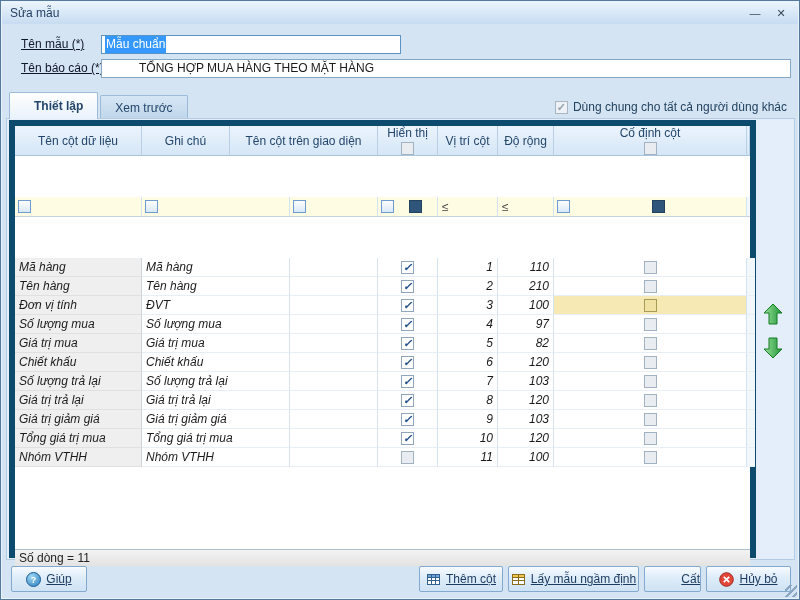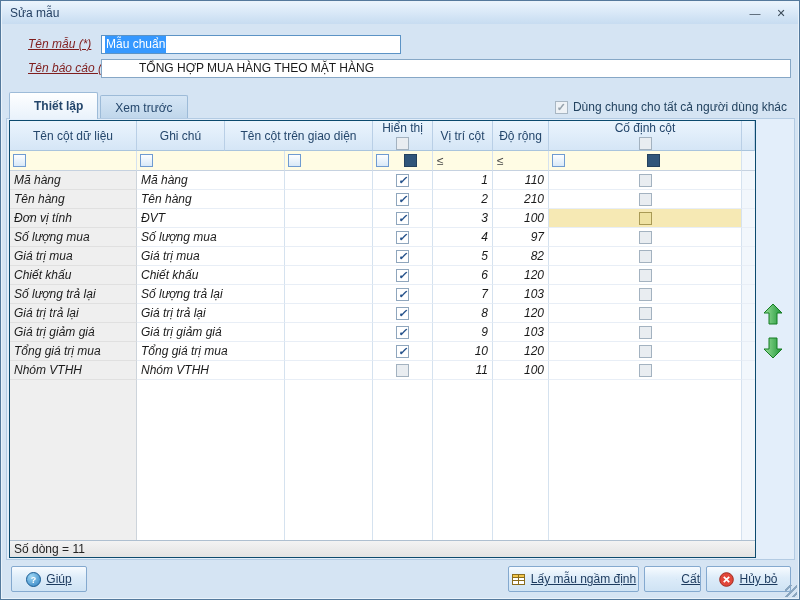--- a/index.html
+++ b/index.html
@@ -7,41 +7,41 @@
   .window{position:relative;width:800px;height:600px;overflow:hidden;
     font-family:"Liberation Sans",sans-serif;font-size:12px;color:#1a1a1a;
     background:#d5e4f3;border:1px solid #54799c;box-shadow:inset 0 0 0 1px #eaf3fb;}
   .titlebar{position:absolute;top:1px;left:1px;right:1px;height:22px;
     background:linear-gradient(#eaf4fd,#c7dcf1);display:flex;align-items:center;padding:0 8px;}
   .title{color:#1f3b5e;}
   .winctl{margin-left:auto;display:flex;gap:8px;align-items:center;}
   .winbtn{width:18px;height:16px;display:flex;align-items:center;justify-content:center;
     color:#3c4b59;font-size:11px;cursor:default;}
   
-  .flabel{position:absolute;left:27px;height:19px;line-height:19px;color:#7f1d1d;text-decoration:underline;font-style:italic;}
+  .flabel{position:absolute;left:20px;height:19px;line-height:19px;color:#0f172a;text-decoration:underline;}
   .input{position:absolute;left:100px;height:19px;background:#fff;border:1px solid #86a7c6;
     padding:0 3px;line-height:17px;overflow:hidden;white-space:nowrap;}
   .sel{background:#3598ff;color:#fff;padding:12px 1px;}
   
   .tabstrip{position:absolute;left:8px;top:91px;right:8px;height:27px;display:flex;align-items:flex-end;}
   .tab{display:inline-flex;align-items:center;height:24px;padding:0 14px;margin-right:2px;
     border:1px solid #9dbbd8;border-bottom:none;border-radius:2px 2px 0 0;
     background:linear-gradient(#d6e6f5,#bfd6eb);color:#24466b;position:relative;}
   .tab.active{background:linear-gradient(#feffff,#e9f2fb);font-weight:bold;height:27px;z-index:3;padding-left:24px;}
   .sharebox{position:absolute;right:12px;top:99px;display:flex;align-items:center;gap:5px;color:#22425f;}
   
   .cb{display:inline-block;width:13px;height:13px;border:1px solid #8fa6bd;background:#fff;
     font-size:11px;line-height:11px;text-align:center;color:#27538c;font-weight:bold;}
   .cb.off{background:#e9edf1;border-color:#a3b2c0;color:transparent;}
   .cb.gray{background:#eef2f6;border-color:#a8b6c3;color:#96a2ac;}
   .cb.focuscb{background:#efe2a2;border-color:#a99a55;}
   
   .panel{position:absolute;left:5px;top:117px;width:789px;height:442px;background:#e3eefa;border:1px solid #b3cbe3;}
   .grid{position:absolute;left:8px;top:119px;width:747px;height:438px;display:flex;flex-direction:column;
-    background:#fff;border:1px solid #0c4a6e;}
+    background:#fff;border:6px solid #0c4a6e;gap:41px;}
   .hrow,.frow,.grow,.fillrow{display:flex;width:100%;}
   .hrow{height:30px;flex:0 0 30px;}
   .hc{display:flex;flex-direction:column;align-items:center;justify-content:center;gap:2px;
     border-right:1px solid #b9cfe6;border-bottom:1px solid #a9c4dd;
     background:linear-gradient(#ebf4fd,#d5e6f6);color:#24466b;overflow:hidden;white-space:nowrap;}
   .frow{height:20px;flex:0 0 20px;background:#fffce4;}
   .fc{display:flex;align-items:center;border-right:1px solid #d5e2ef;border-bottom:1px solid #c6d2e0;
     background:#fffce4;overflow:hidden;}
   .ficon{width:13px;height:13px;border:1px solid #6f9bd1;background:linear-gradient(#fdfeff,#d9e9f8);margin-left:3px;flex:0 0 13px;}
   .find{width:13px;height:13px;background:#30557a;border:1px solid #24415e;margin:0 auto;flex:0 0 13px;}
@@ -371,20 +371,30 @@
         <stop offset="0" stop-color="#9fd8f5"></stop>
             <stop offset="1" stop-color="#2d7fc1"></stop>
           </radialGradient>
         </defs>
       <circle cx="7.5" cy="7.5" r="7" fill="url(#ghelp)" stroke="#1c5d93"></circle>
       <text x="7.5" y="11" text-anchor="middle" font-size="9" font-weight="bold" fill="#ffffff" font-family="Liberation Sans, sans-serif">?</text>
     </svg>
     <span class="lbl">Giúp</span>
   </div>
 
+  <div class="btn" style="left:418px;width:84px;">
+    <svg width="15" height="15" viewBox="0 0 15 15">
+      <rect x="1.5" y="2.5" width="12" height="10" fill="#ffffff" stroke="#31618f"></rect>
+      <rect x="1.5" y="2.5" width="12" height="3" fill="#6fa5d8" stroke="#31618f"></rect>
+      <line x1="5.5" y1="2.5" x2="5.5" y2="12.5" stroke="#31618f"></line>
+      <line x1="9.5" y1="2.5" x2="9.5" y2="12.5" stroke="#31618f"></line>
+      <line x1="1.5" y1="8.5" x2="13.5" y2="8.5" stroke="#31618f"></line>
+    </svg>
+    <span class="lbl">Thêm cột</span>
+  </div>
 
   <div class="btn" style="left:507px;width:131px;">
     <svg width="15" height="15" viewBox="0 0 15 15">
       <rect x="1.5" y="2.5" width="12" height="10" fill="#ffffff" stroke="#8a6d1f"></rect>
       <rect x="1.5" y="2.5" width="12" height="3" fill="#f2c64b" stroke="#8a6d1f"></rect>
       <line x1="7.5" y1="2.5" x2="7.5" y2="12.5" stroke="#8a6d1f"></line>
       <line x1="1.5" y1="8.5" x2="13.5" y2="8.5" stroke="#8a6d1f"></line>
     </svg>
     <span class="lbl">Lấy mẫu ngầm định</span>
   </div>

